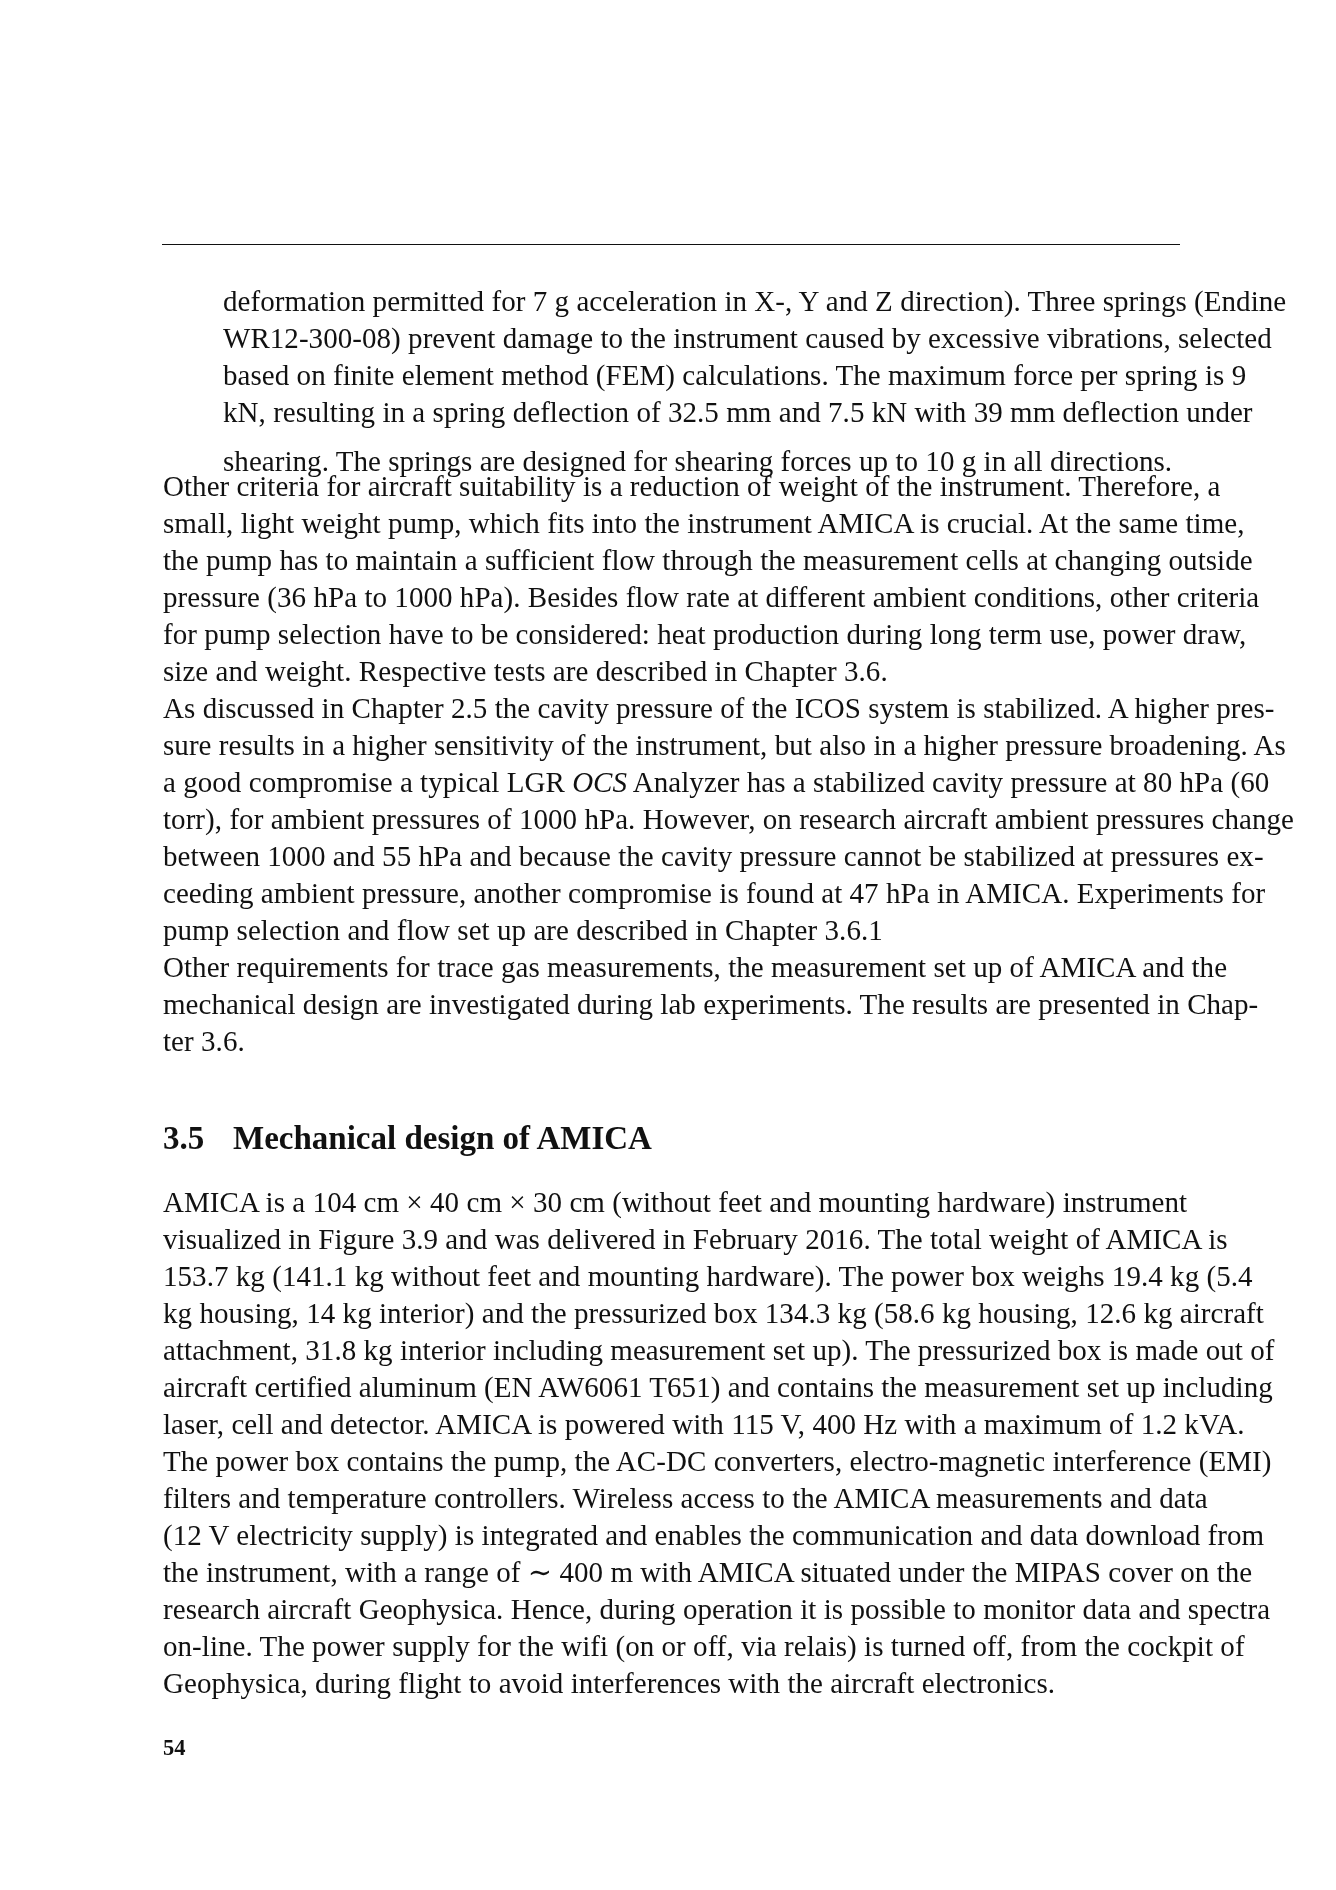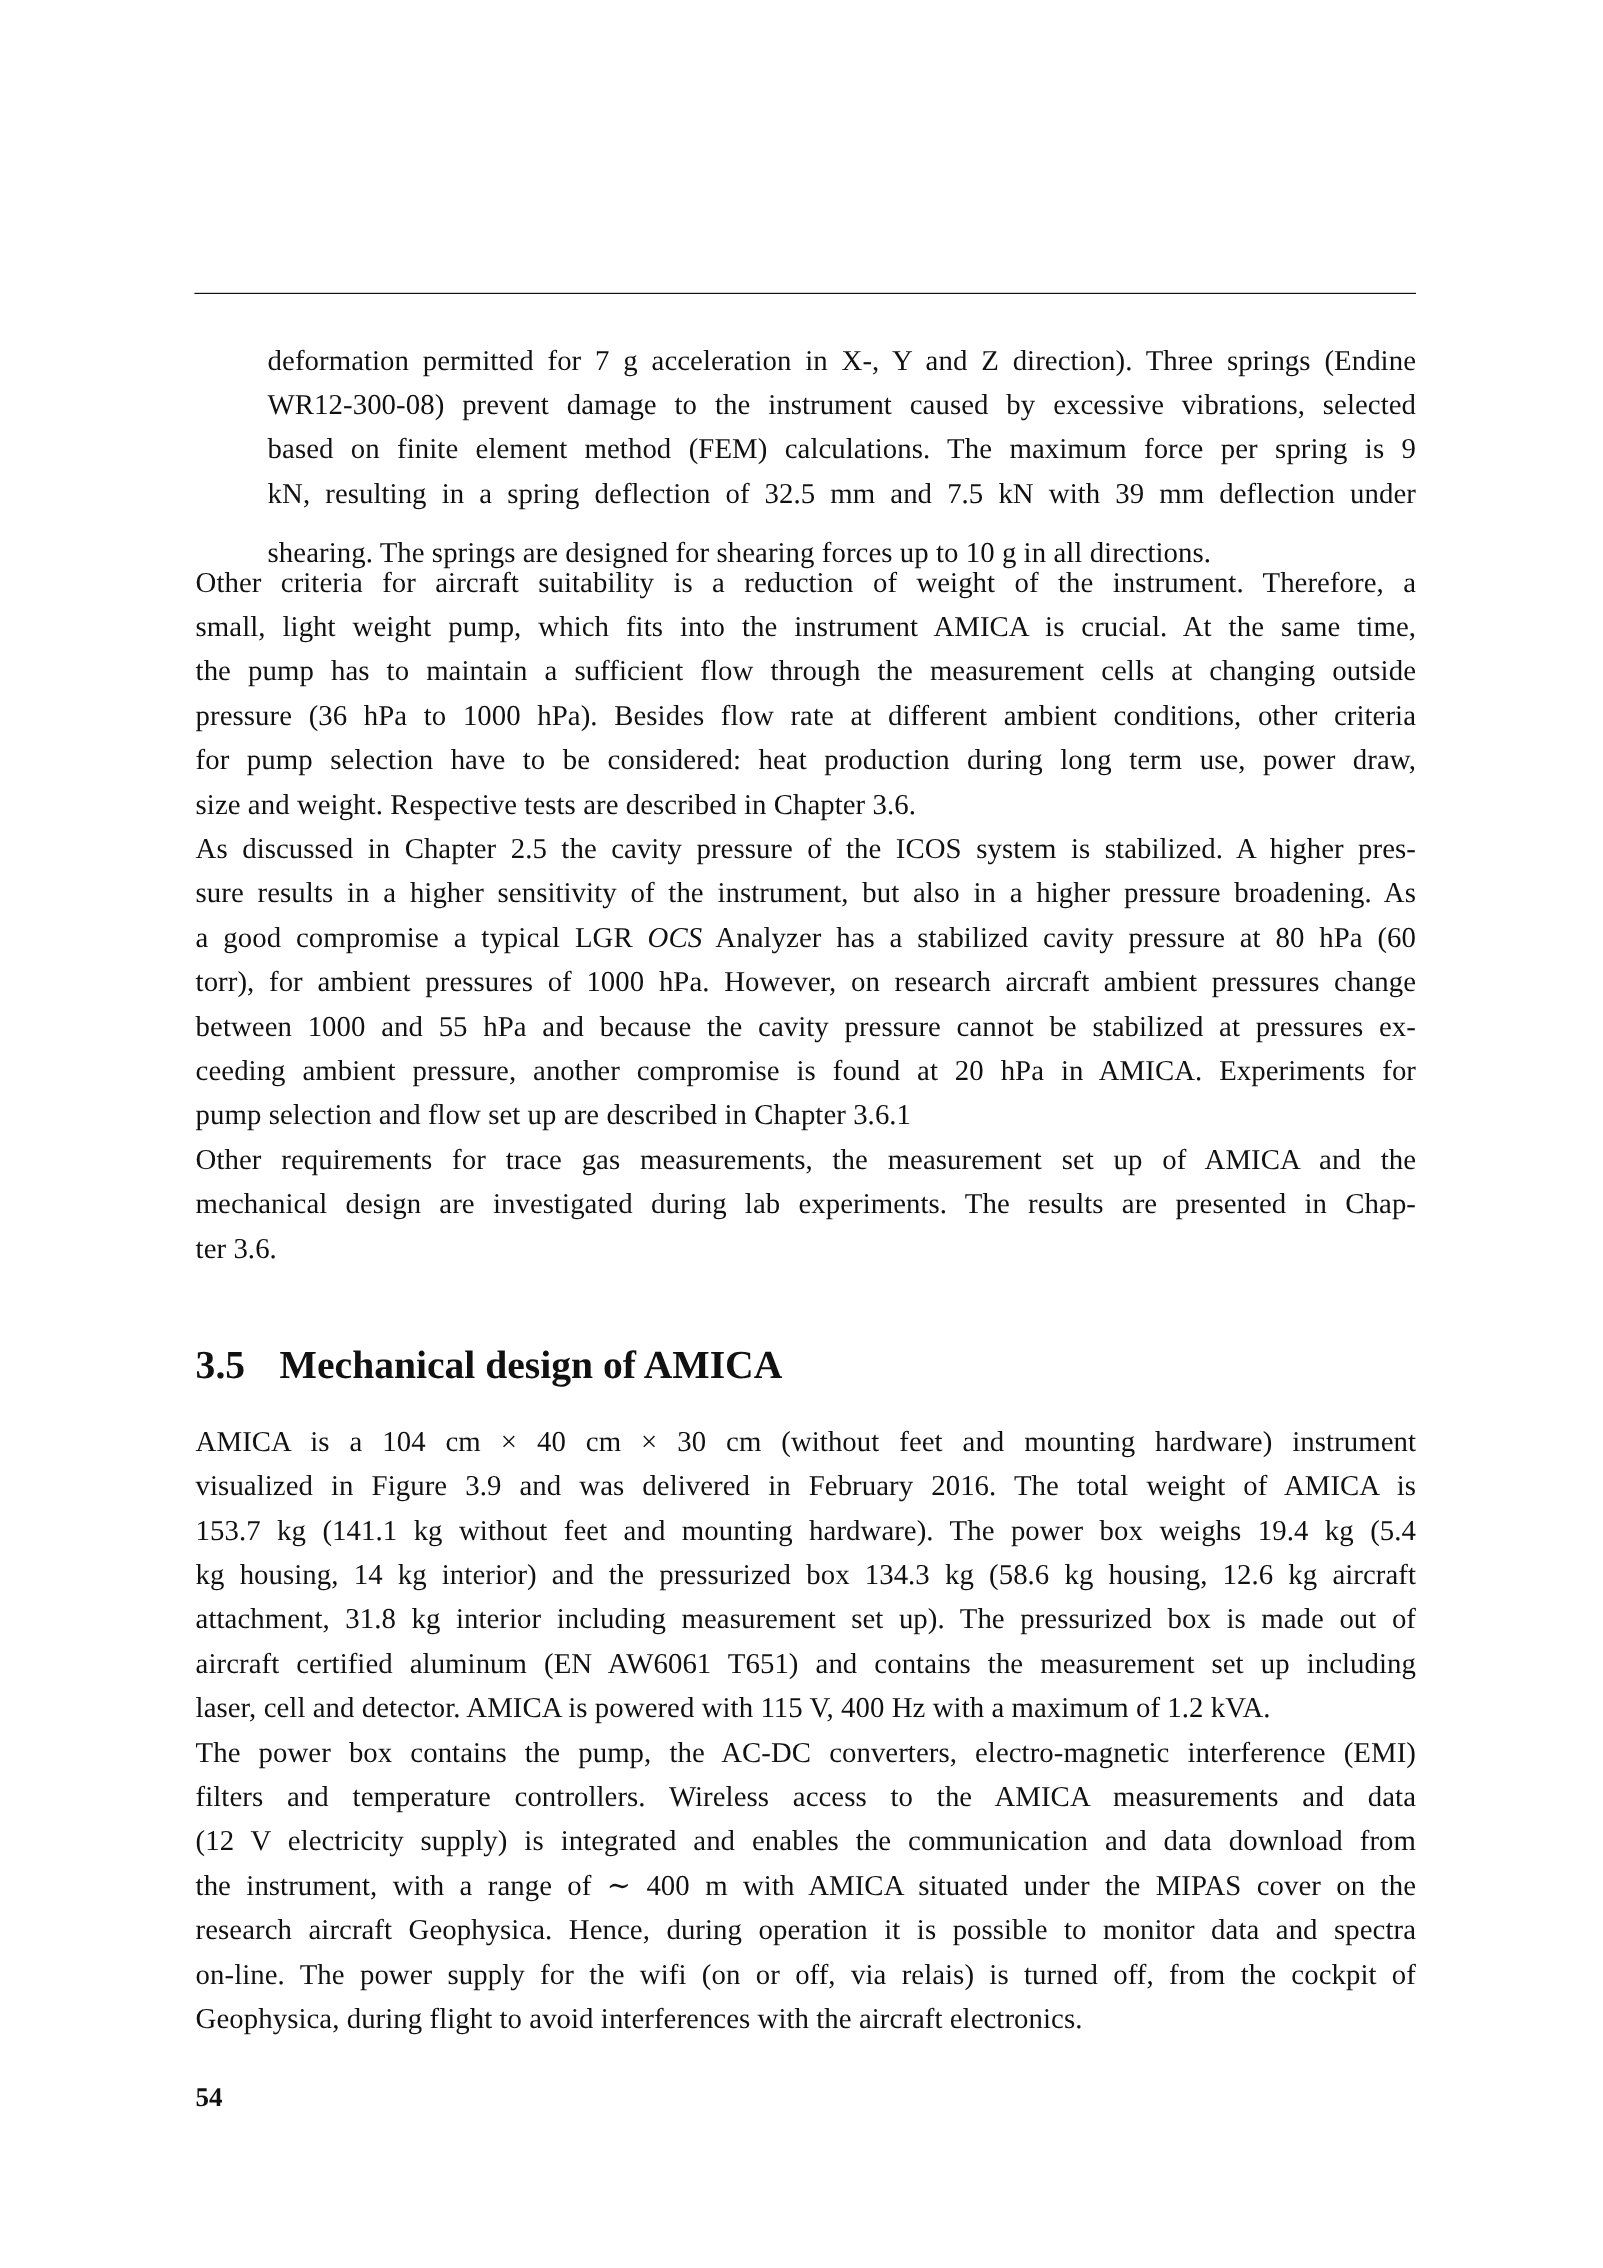--- a/index.html
+++ b/index.html
@@ -2,21 +2,21 @@
 <html><head>
 <meta charset="utf-8">
 <style>
   html, body { margin: 0; padding: 0; background: #ffffff; }
   body { width: 1336px; height: 1890px; position: relative; overflow: hidden;
          font-family: "DejaVu Serif", "Liberation Serif", serif; color: #111; }
   .rule { position: absolute; left: 162px; top: 244px; width: 1018px; height: 0;
           border-top: 1.5px solid #111; }
   .line { position: absolute; left: 163px; width: 1017px; height: 38px;
           font-family: "Liberation Serif", "DejaVu Serif", serif;
-          font-size: 24px; line-height: 38px; white-space: nowrap;
+          font-size: 29px; line-height: 38px; white-space: nowrap;
           text-align: justify; text-align-last: justify; letter-spacing: 0.05px; }
   .line.last { text-align-last: left; }
   .line.indent { left: 223px; width: 957px; }
   .line em { font-style: italic; }
   .heading { position: absolute; left: 163px; top: 1118px; height: 40px;
              font-family: "Liberation Serif", "DejaVu Serif", serif;
              font-weight: bold; font-size: 33px; line-height: 40px; white-space: nowrap; }
   .heading .num { display: inline-block; width: 70px; }
   .pagenum { position: absolute; left: 163px; top: 1733px; font-size: 22.5px;
              font-family: "Liberation Serif", "DejaVu Serif", serif; line-height: 30px; font-weight: bold; }
@@ -42,21 +42,21 @@
   <div class="line" style="top:615px">for pump selection have to be considered:  heat production during long term use, power draw,</div>
   <div class="line last" style="top:652px">size and weight.  Respective tests are described in Chapter 3.6.</div>
 </div>
 
 <div>
   <div class="line" style="top:689px">As discussed in Chapter 2.5 the cavity pressure of the ICOS system is stabilized.  A higher pres-</div>
   <div class="line" style="top:726px">sure results in a higher sensitivity of the instrument, but also in a higher pressure broadening.  As</div>
   <div class="line" style="top:763px"><span>a good compromise a typical LGR </span><em>OCS</em><span> Analyzer has a stabilized cavity pressure at 80 hPa (60</span></div>
   <div class="line" style="top:800px">torr), for ambient pressures of 1000 hPa.  However, on research aircraft ambient pressures change</div>
   <div class="line" style="top:837px">between 1000 and 55 hPa and because the cavity pressure cannot be stabilized at pressures ex-</div>
-  <div class="line" style="top:874px">ceeding ambient pressure, another compromise is found at 20 hPa in AMICA.  Experiments for</div>
+  <div class="line" style="top:874px">ceeding ambient pressure, another compromise is found at 47 hPa in AMICA.  Experiments for</div>
   <div class="line last" style="top:911px">pump selection and flow set up are described in Chapter 3.6.1</div>
 </div>
 
 <div>
   <div class="line" style="top:948px">Other requirements for trace gas measurements, the measurement set up of AMICA and the</div>
   <div class="line" style="top:985px">mechanical design are investigated during lab experiments.  The results are presented in Chap-</div>
   <div class="line last" style="top:1022px">ter 3.6.</div>
 </div>
 
 <div class="heading">

